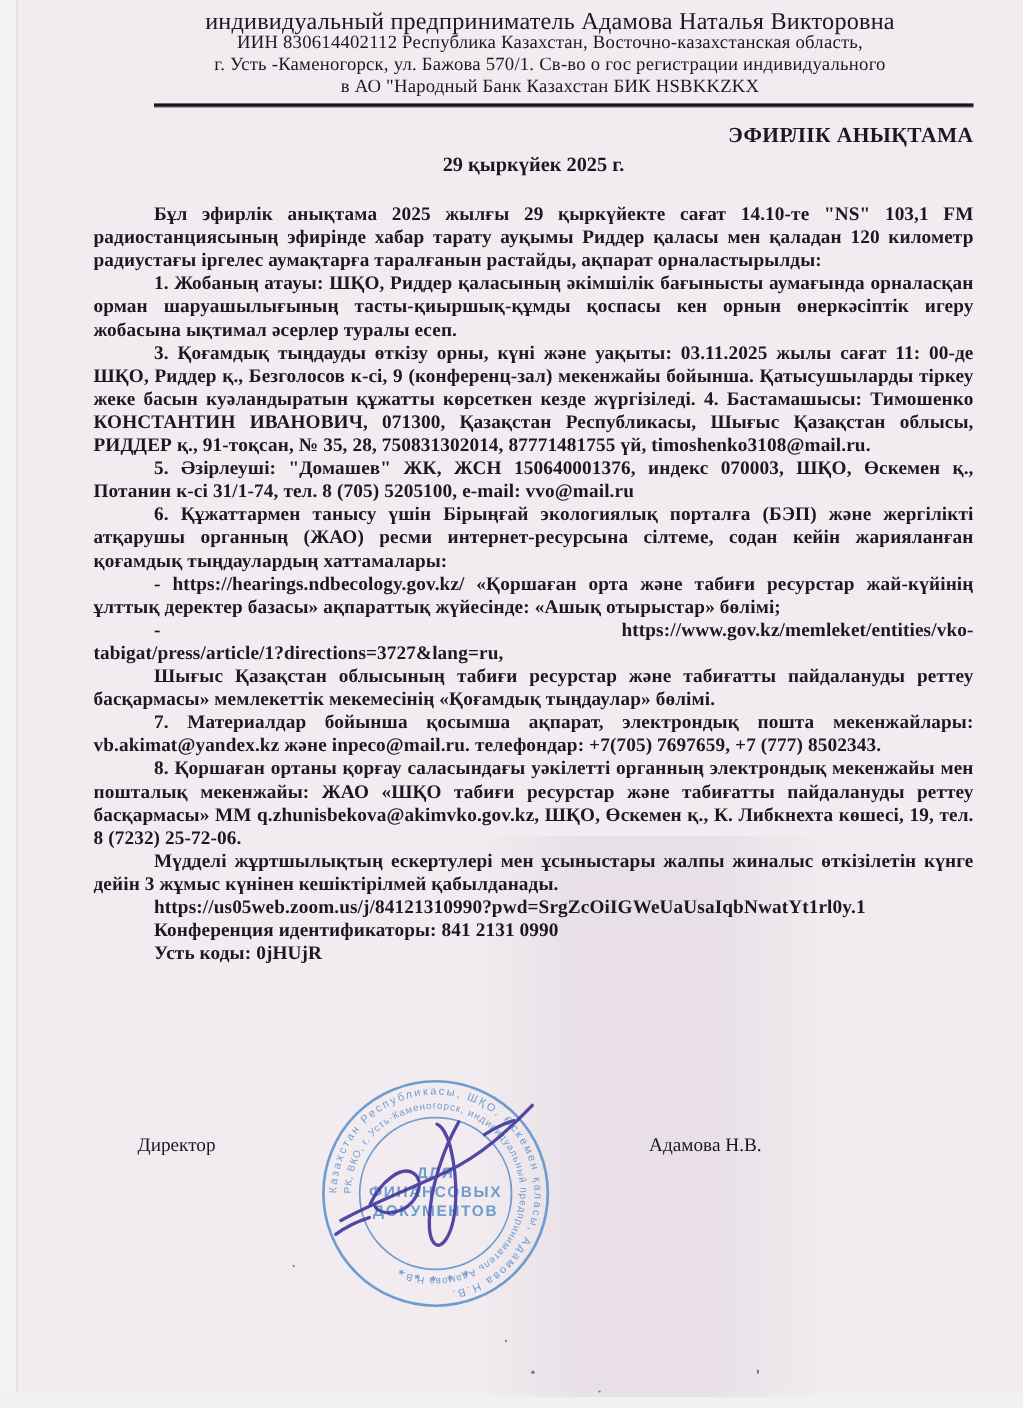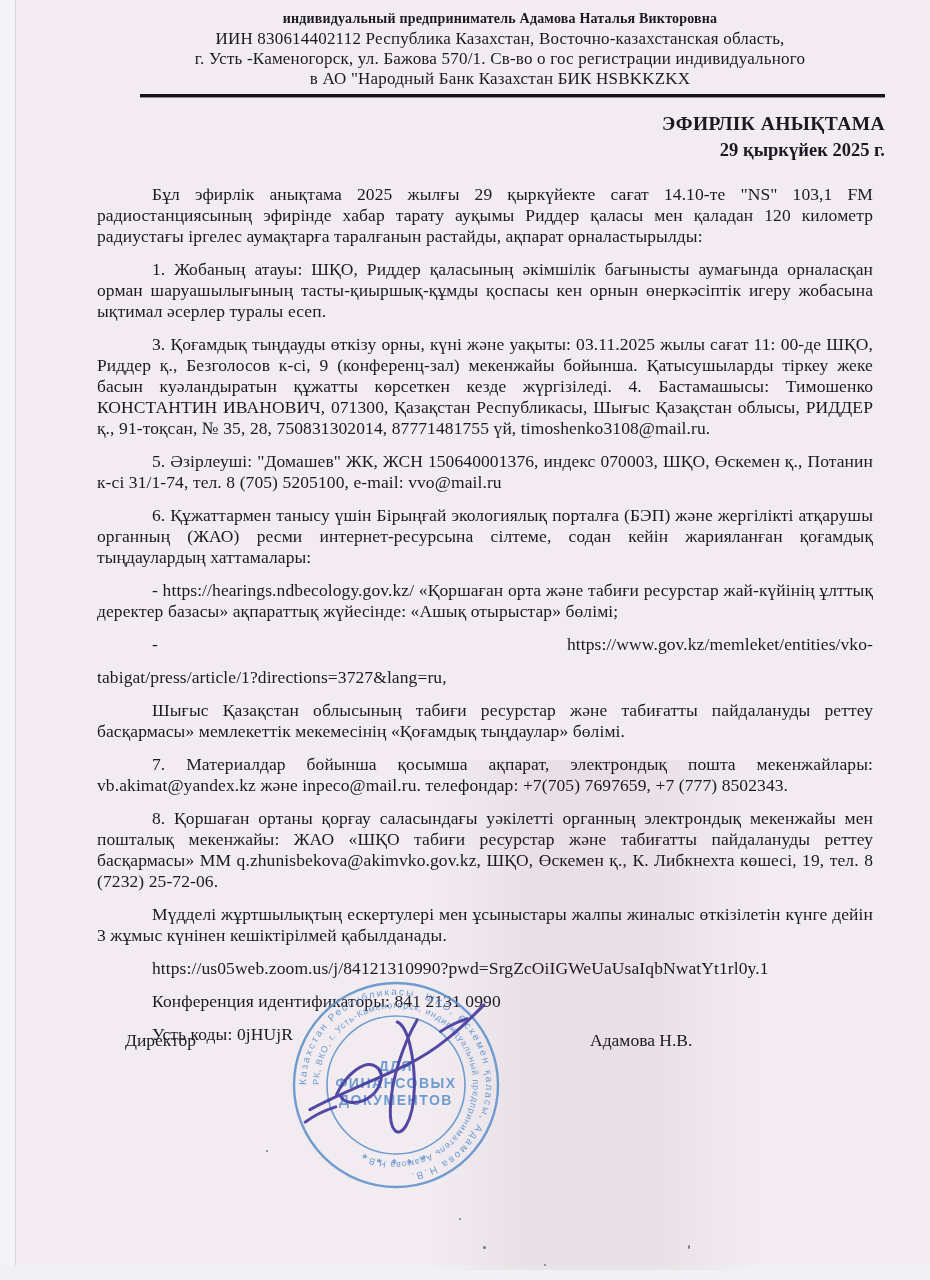--- a/index.html
+++ b/index.html
@@ -12,28 +12,28 @@
   
   .edge-left{position:absolute;left:0;top:0;bottom:0;width:15px;background:#f4f3f5;border-right:1px solid rgba(150,140,150,.30);}
   .edge-bottom{position:absolute;left:0;right:0;bottom:0;height:15px;background:#f1f0f2;}
   .shade-band{position:absolute;left:430px;top:760px;width:330px;height:510px;pointer-events:none;
     background:linear-gradient(90deg,rgba(170,150,160,0) 0%,rgba(170,150,160,.14) 30%,rgba(170,150,160,.14) 66%,rgba(170,150,160,0) 100%);}
   .speck{position:absolute;width:3px;height:3px;border-radius:50%;background:#3a3540;opacity:.65;}
 
   .content{position:absolute;left:85px;right:45px;top:9px;}
 
   .doc-header{padding-left:30px;text-align:center;font-size:17px;line-height:20px;letter-spacing:.2px;}
-  .doc-header .h-line1{font-weight:bold;font-size:14px;}
+  .doc-header .h-line1{font-weight:normal;font-size:22px;}
   .header-rule{margin-top:5px;margin-left:55px;border-top:3px solid #16131c;border-bottom:1px solid rgba(22,19,28,.45);}
 
   .doc-title{margin-top:15px;text-align:right;font-weight:bold;font-size:19.5px;letter-spacing:.4px;}
-  .doc-date{margin-top:5px;text-align:right;font-weight:bold;font-size:18.5px;}
+  .doc-date{margin-top:5px;text-align:center;font-weight:bold;font-size:18.5px;}
 
   .doc-body{margin-top:23px;font-size:17.5px;line-height:21px;text-align:justify;letter-spacing:.1px;}
-  p.para{margin:12px;text-indent:55px;}
+  p.para{margin:0;text-indent:55px;font-weight:bold;}
   p.para.noindent{text-indent:0;}
   p.para.line{text-align:left;}
   p.para.split{display:flex;justify-content:space-between;text-indent:0;padding-left:55px;}
   .p-text:empty,.p-left:empty,.p-right:empty{display:none;}
 
   .sign-row{position:absolute;left:85px;right:45px;top:1030px;height:30px;font-size:17.5px;}
   .sign-role{position:absolute;left:40px;top:0;}
   .sign-name{position:absolute;left:505px;top:0;}
 
   .stamp{position:absolute;left:286px;top:975px;width:220px;height:220px;opacity:.88;}

